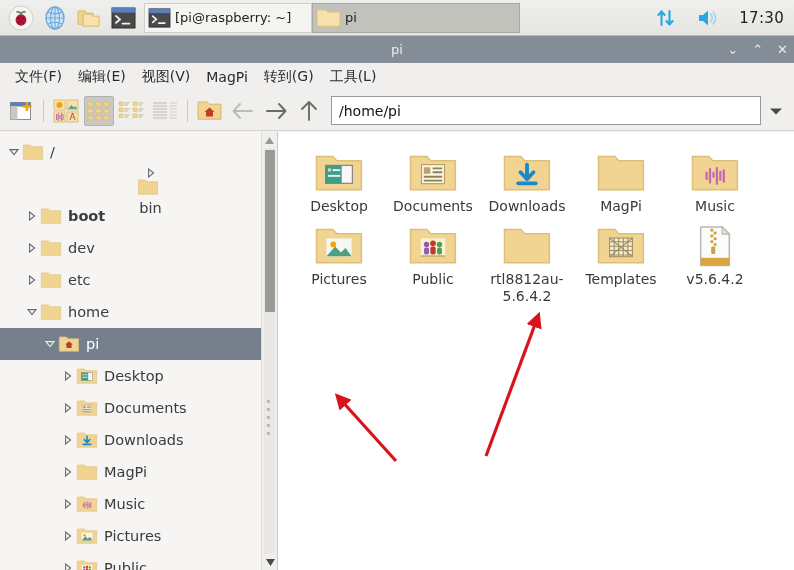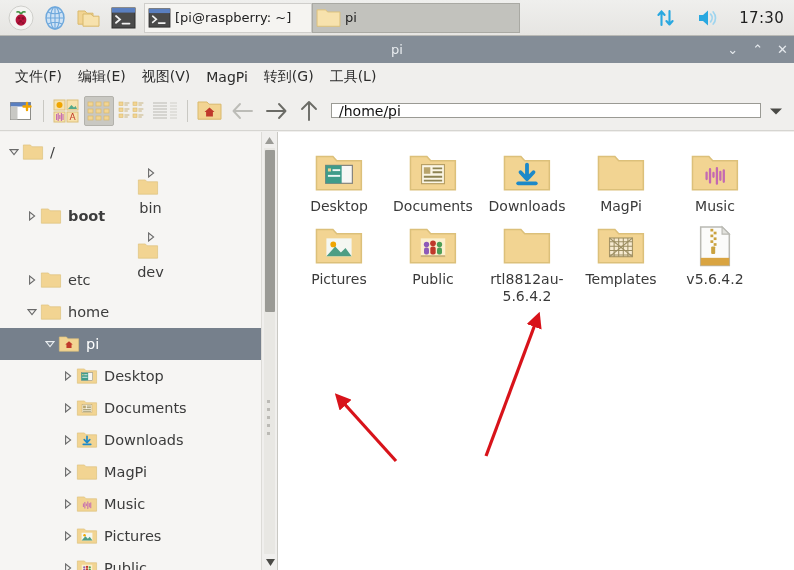--- a/index.html
+++ b/index.html
@@ -47,21 +47,21 @@
   .menu-item { font-size: 14px; color: #2b2b2b; padding: 3px 7px; white-space: nowrap; }
 
   
   .toolbar { height: 40px; display: flex; align-items: center; gap: 3px; padding: 0 6px;
              background: #f0efed; border-bottom: 1px solid #d6d5d1; }
   .tool { width: 30px; height: 30px; display: flex; align-items: center; justify-content: center;
           border: 1px solid transparent; border-radius: 2px; }
   .tool.sel { background: #c9c8c2; border-color: #b3b2ac; }
   .tsep { width: 1px; height: 22px; background: #c9c8c3; margin: 0 4px; }
   .pathbox {
-    flex: 1; height: 15px; background: #fff; border: 1px solid #9a9a94;
+    flex: 1; height: 29px; background: #fff; border: 1px solid #9a9a94;
     display: flex; align-items: center; padding: 0 7px; font-size: 14px; color: #111;
     margin-left: 4px;
     text-align: center;
   }
   .pathdrop { width: 24px; height: 27px; display: flex; align-items: center; justify-content: center; }
 
   
   .body { position: absolute; left: 0; top: 96px; width: 794px; height: 438px; display: flex; }
   .sidebar { width: 278px; height: 438px; background: #f6f5f3; position: relative; overflow: hidden;
              border-right: 1px solid #c9c8c3; }
@@ -311,21 +311,21 @@
               <span class="arrow">
                 <svg width="8" height="10" viewBox="0 0 8 10">
                   <path d="M1.6 1v8l5-4z" fill="none" stroke="currentColor" stroke-width="1.1"></path>
                 </svg>
               </span>
               <span class="ficon"><svg width="22" height="18" viewBox="0 0 26 22">
                   <path d="M1.2 2.4h8.6l2 2.2h12.9v15.2H1.2z" fill="#f2d492" stroke="#dcc07a" stroke-width=".8"></path>
                 </svg></span>
               <span>boot</span>
             </div>
-            <div class="row" style="padding-left: 24px; flex-direction: column;">
+            <div class="row" style="padding-left: 24px;">
               <span class="arrow">
                 <svg width="8" height="10" viewBox="0 0 8 10">
                   <path d="M1.6 1v8l5-4z" fill="none" stroke="currentColor" stroke-width="1.1"></path>
                 </svg>
               </span>
               <span class="ficon"><svg width="22" height="18" viewBox="0 0 26 22">
                   <path d="M1.2 2.4h8.6l2 2.2h12.9v15.2H1.2z" fill="#f2d492" stroke="#dcc07a" stroke-width=".8"></path>
                 </svg></span>
               <span>dev</span>
             </div>

